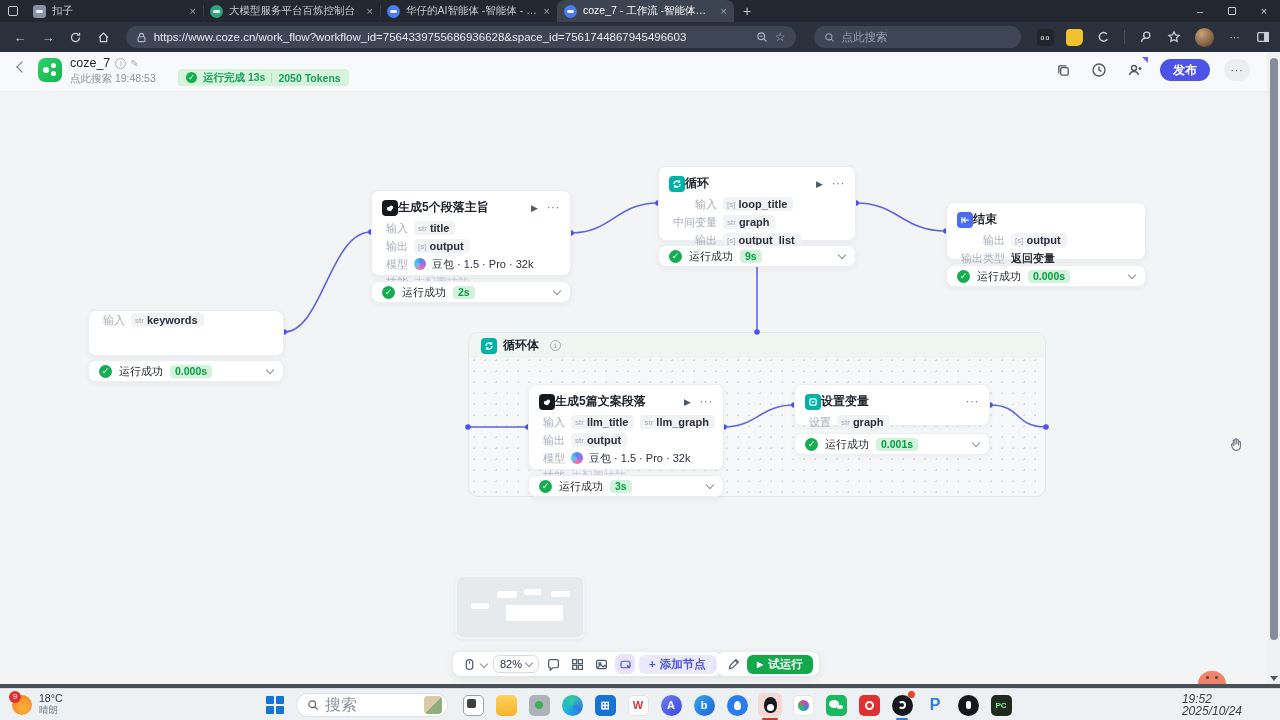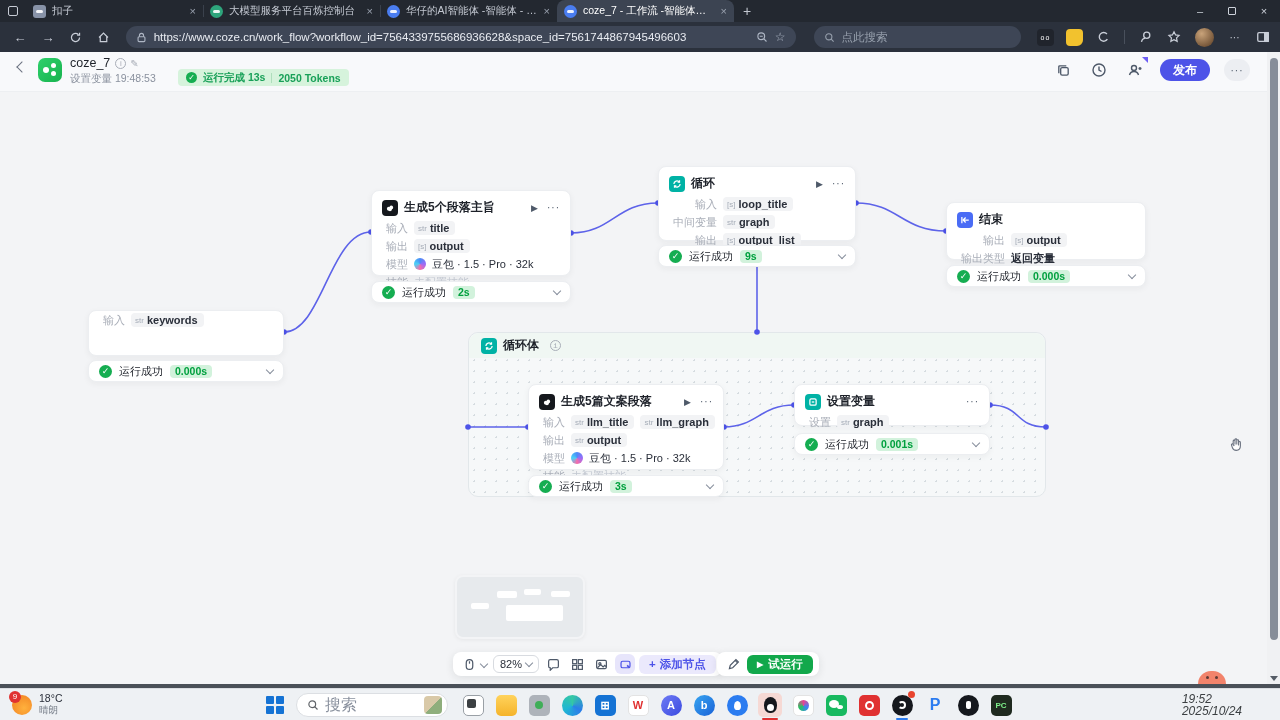--- a/index.html
+++ b/index.html
@@ -59,21 +59,21 @@
   .rp-div { width:1px; height:10px; background:#aede bc; background:#aedebc; }
   .hicons { position:absolute; top:59px; right:30px; display:flex; align-items:center; gap:14px; }
   .hico { width:22px; height:22px; display:flex; align-items:center; justify-content:center; color:#4e5969; position:relative; }
   .hico .badge { position:absolute; right:-2px; top:-2px; width:0; height:0; border-left:6px solid transparent; border-top:6px solid #6d5ef5; }
   .pubbtn { height:22px; padding:0 13px; background:#4d53e8; color:#fff; font-size:12px; font-weight:bold; border-radius:12px; display:flex; align-items:center; }
   .morebtn { height:22px; width:26px; background:#eceef2; border-radius:12px; display:flex; align-items:center; justify-content:center; color:#4e5969; font-size:10px; letter-spacing:1px; }
 
   
   .edges { position:absolute; left:0; top:0; z-index:1; pointer-events:none; }
   .node, .status { position:absolute; background:#fff; border:1px solid #eceef1; border-radius:8px; box-shadow:0 2px 6px rgba(31,35,41,.05); z-index:2; }
-  .nhead { display:flex; align-items:center; gap:6px; padding:8px 10px 3px; }
+  .nhead { display:flex; align-items:center; padding:8px 10px 3px; }
   .nicon { width:16px; height:16px; border-radius:4px; display:flex; align-items:center; justify-content:center; color:#fff; font-size:9px; flex:0 0 auto; }
   .nicon.indigo { background:#5a60f2; }
   .nicon.blue { background:#4a6cf5; }
   .nicon.dark { background:#15181d; }
   .nicon.teal { background:#00b2a5; }
   .ntitle { font-size:12px; font-weight:bold; color:#1d2129; white-space:nowrap; }
   .nhr { margin-left:auto; display:flex; align-items:center; gap:9px; color:#4e5969; }
   .nplay { font-size:9px; color:#4e5969; }
   .nmore { font-size:10px; letter-spacing:1px; color:#4e5969; }
   .nrow { display:flex; align-items:center; gap:6px; padding:1.5px 10px; font-size:11px; }
@@ -248,21 +248,21 @@
   <div class="appbar"></div>
   <span class="backchev"></span>
   <div class="wflogo">
       <i></i>
       <i></i>
       <i></i>
     </div>
   <div class="wftitle">
     <span>coze_7</span><span class="infoi">i</span><span class="editi">✎</span>
   </div>
-  <div class="wfmeta">设置变量 19:48:53</div>
+  <div class="wfmeta">点此搜索 19:48:53</div>
   <div class="runpill">
     <span class="minicheck">✓</span>
     <b>运行完成 13s</b>
     <span class="rp-div"></span>
     <b>2050 Tokens</b>
   </div>
   <div class="hicons">
     <span class="hico">
       <svg width="15" height="15" viewBox="0 0 16 16" fill="none" stroke="#4e5969" stroke-width="1.4">
           <rect x="5" y="5" width="8" height="8" rx="1.5"></rect>

